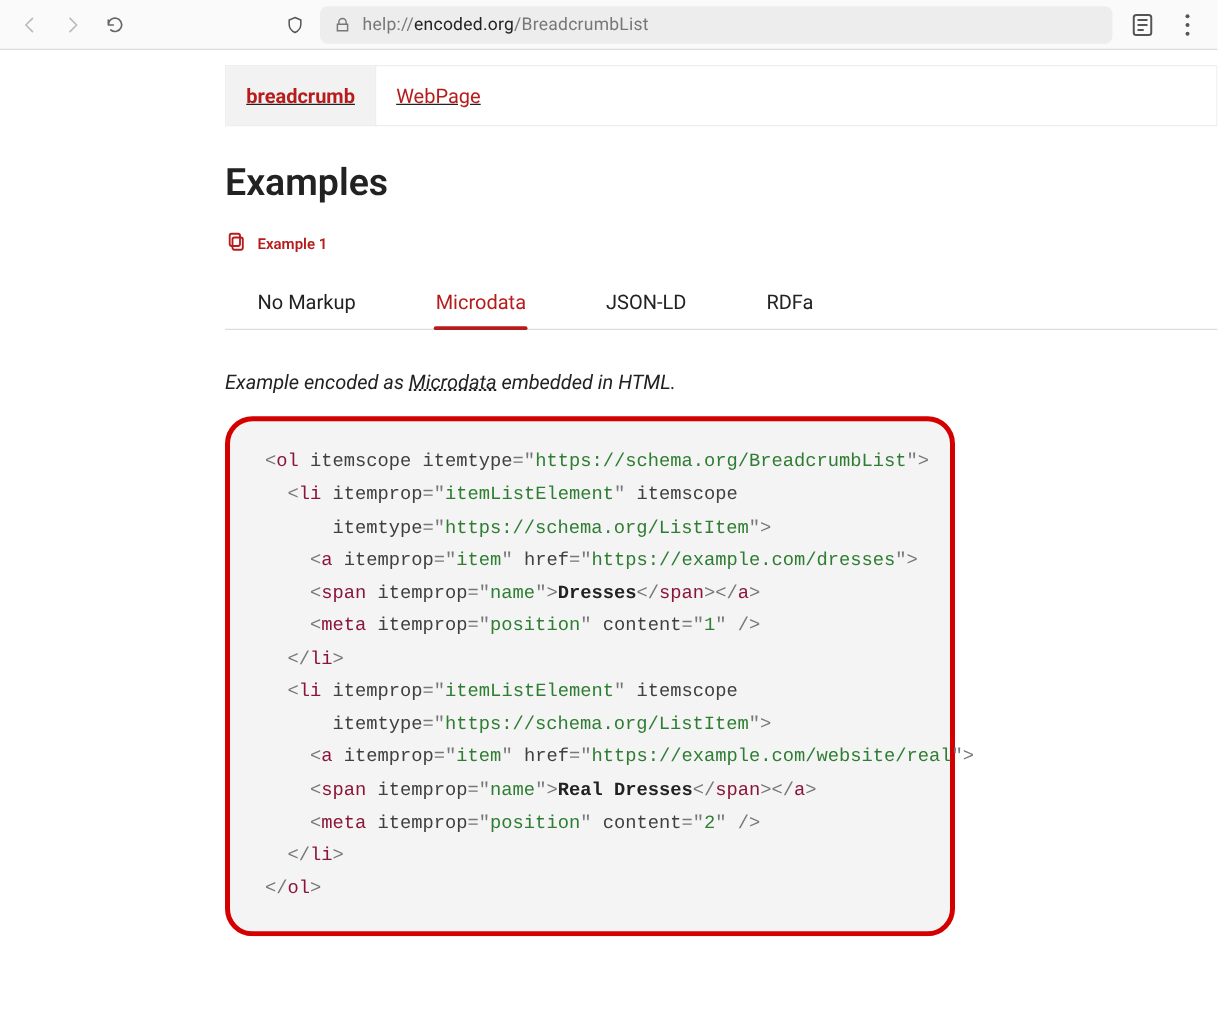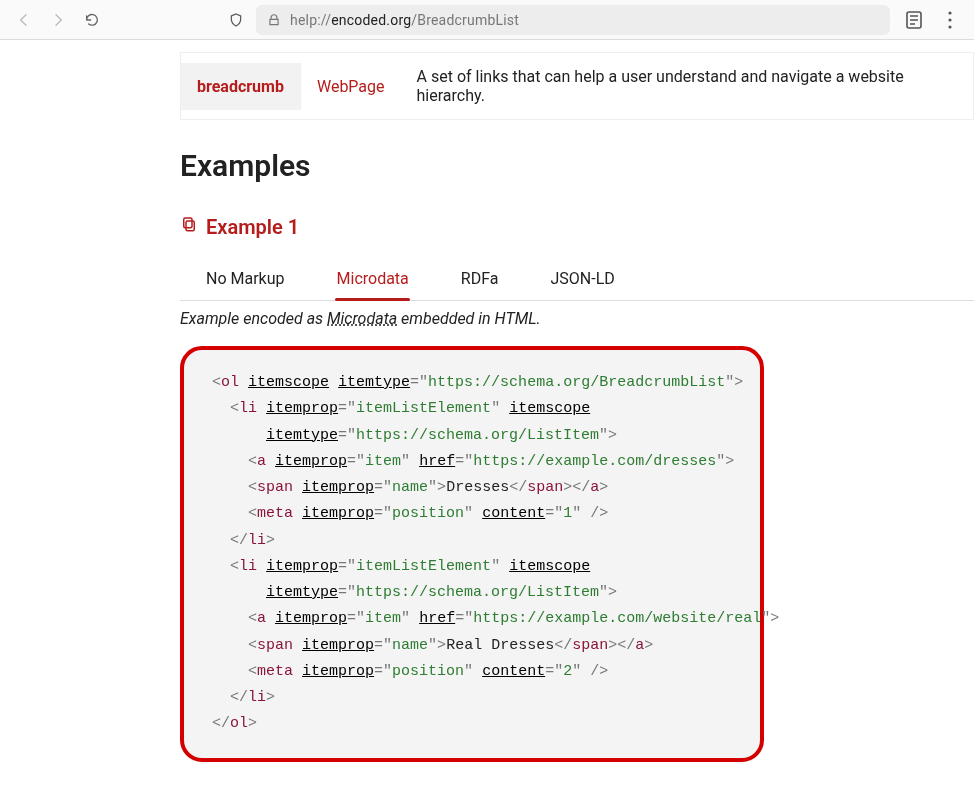--- a/index.html
+++ b/index.html
@@ -70,23 +70,24 @@
   }
 
   
   .content {
     padding-left: 180px;
     padding-right: 0;
     padding-top: 12px;
   }
   .prop-row {
     display:flex;
-    align-items:center;
+    align-items:flex-end;
     border:1px solid #eee;
     background:#fff;
+    text-decoration:underline;
   }
   .prop-name-cell {
     background:#f2f2f2;
     padding: 14px 16px;
     display:flex; align-items:center;
   }
   .prop-name-cell a {
     color:#b71c1c;
     font-weight:700;
     text-decoration:none;
@@ -105,42 +106,42 @@
   .prop-desc-cell {
     padding: 14px 16px;
     display:flex; align-items:center;
     font-size:16px;
     color:#222;
   }
 
   h2.examples {
     font-size: 30px;
     font-weight: 600;
-    margin: 28px 0 32px 0;
+    margin: 28px 0 20px 0;
     color:#222;
   }
 
   .example-heading {
     display:flex;
-    align-items:flex-start;
+    align-items:flex-end;
     gap:8px;
     color:#b71c1c;
     font-weight:600;
-    font-size:20px;
+    font-size:12px;
     margin: 4px 0 18px 0;
   }
   .example-heading .copy-icon {
     width:18px; height:18px;
     display:inline-flex;
   }
 
   .tabs {
     display:flex;
     border-bottom:1px solid #ddd;
-    gap: 0;
+    gap: 12px;
   }
   .tab {
     padding: 12px 26px;
     font-size: 16px;
     color:#222;
     cursor:pointer;
     position:relative;
   }
   .tab.active {
     color:#b71c1c;
@@ -152,21 +153,21 @@
     right:20%;
     bottom:-1px;
     height:3px;
     background:#b71c1c;
     border-radius:2px;
   }
 
   .encoded-note {
     font-style: italic;
     font-size: 16px;
-    margin: 8px 0 18px 0;
+    margin: 32px 0 18px 0;
     color:#222;
   }
   .encoded-note a {
     color:#222;
     text-decoration: underline dotted;
   }
 
   .code-box {
     border: 4px solid #d40000;
     border-radius: 22px;
@@ -177,23 +178,23 @@
   pre.code {
     margin:0;
     font-family: ui-monospace, SFMono-Regular, Menlo, Consolas, "Liberation Mono", monospace;
     font-size: 15px;
     line-height: 1.75;
     white-space: pre;
     color:#222;
   }
   .p  { color:#777; }       
   .tg { color:#8b1538; }    
-  .at { color:#000000;text-decoration:underline; }    
+  .at { color:#404040; }    
   .sv { color:#2e7d32; }    
-  .tx { color:#222; }       
+  .tx { color:#222;font-weight:bold; }       
 
 </style>
 </head>
 <body>
 
 <div class="browser-bar">
   <div class="nav-btn disabled">
     <svg viewBox="0 0 24 24">
         <path fill="none" stroke="currentColor" stroke-width="2" stroke-linecap="round" stroke-linejoin="round" d="M15 4l-8 8 8 8"></path>
       </svg>
@@ -243,42 +244,39 @@
 
 <div class="content">
 
   <div class="prop-row">
     <div class="prop-name-cell">
       <a href="#">breadcrumb</a>
     </div>
     <div class="prop-type-cell">
       <a href="#">WebPage</a>
     </div>
-    <div class="prop-desc-cell">
-      <span>A set of links that can help a user understand and navigate a website hierarchy.</span>
-    </div>
   </div>
 
   <h2 class="examples">Examples</h2>
 
   <div class="example-heading">
     <span class="copy-icon">
       <svg viewBox="0 0 24 24">
           <rect x="8" y="8" width="11" height="13" rx="2" fill="none" stroke="#b71c1c" stroke-width="2"></rect>
           <rect x="5" y="4" width="11" height="13" rx="2" fill="none" stroke="#b71c1c" stroke-width="2"></rect>
         </svg>
     </span>
     <span>Example 1</span>
   </div>
 
   <div class="tabs">
     <div class="tab">No Markup</div>
     <div class="tab active">Microdata</div>
+    <div class="tab">JSON-LD</div>
     <div class="tab">RDFa</div>
-    <div class="tab">JSON-LD</div>
   </div>
 
   <p class="encoded-note">
     <span>Example encoded as </span><a href="#">Microdata</a><span> embedded in HTML.</span>
   </p>
 
   <div class="code-box">
 <pre class="code"><span class="p">&lt;</span><span class="tg">ol</span> <span class="at">itemscope</span> <span class="at">itemtype</span><span class="p">="</span><span class="sv">https://schema.org/BreadcrumbList</span><span class="p">"&gt;</span>
   <span class="p">&lt;</span><span class="tg">li</span> <span class="at">itemprop</span><span class="p">="</span><span class="sv">itemListElement</span><span class="p">"</span> <span class="at">itemscope</span>
       <span class="at">itemtype</span><span class="p">="</span><span class="sv">https://schema.org/ListItem</span><span class="p">"&gt;</span>

